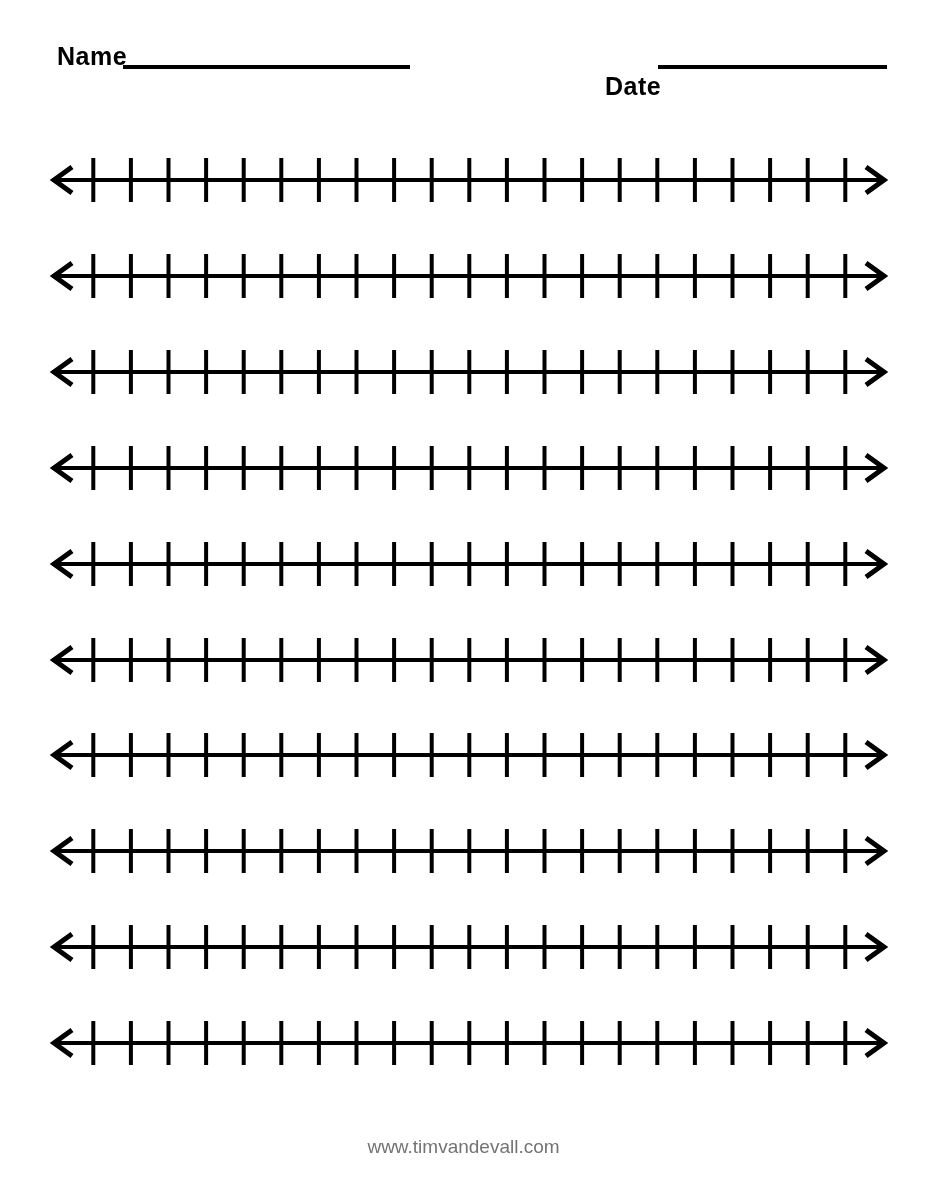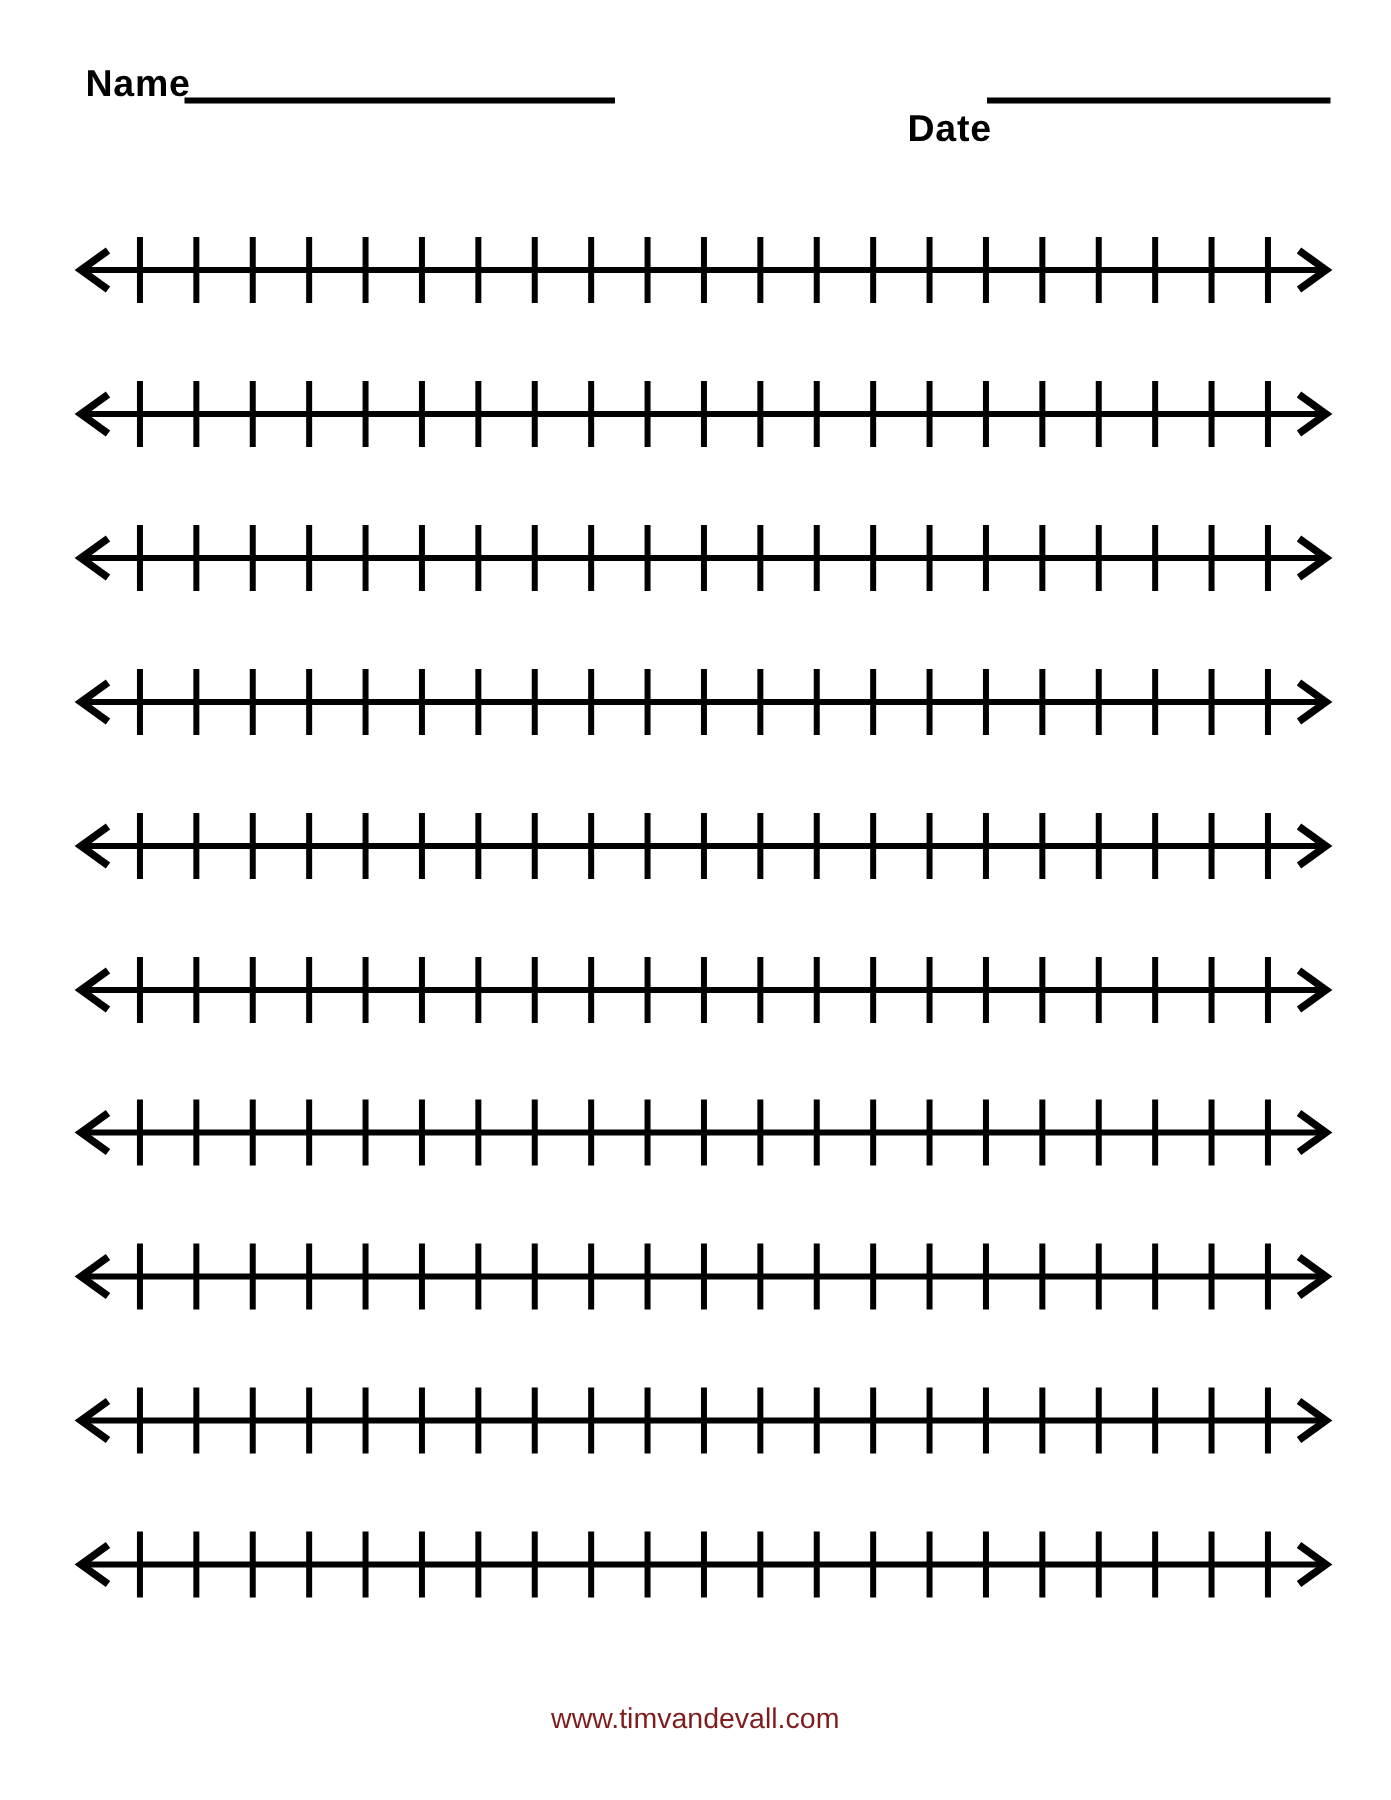--- a/index.html
+++ b/index.html
@@ -48,21 +48,21 @@
     left: 40px;
   }
   .footer {
     position: absolute;
     left: 0;
     top: 1136px;
     width: 927px;
     text-align: center;
     font-size: 19px;
     font-weight: normal;
-    color: #7f1d1d;
+    color: #737373;
   }
 </style>
 </head>
 <body>
 
 <div class="page">
 
   <span class="field-label name-label">Name</span>
   <div class="blank-line name-blank"></div>
 

